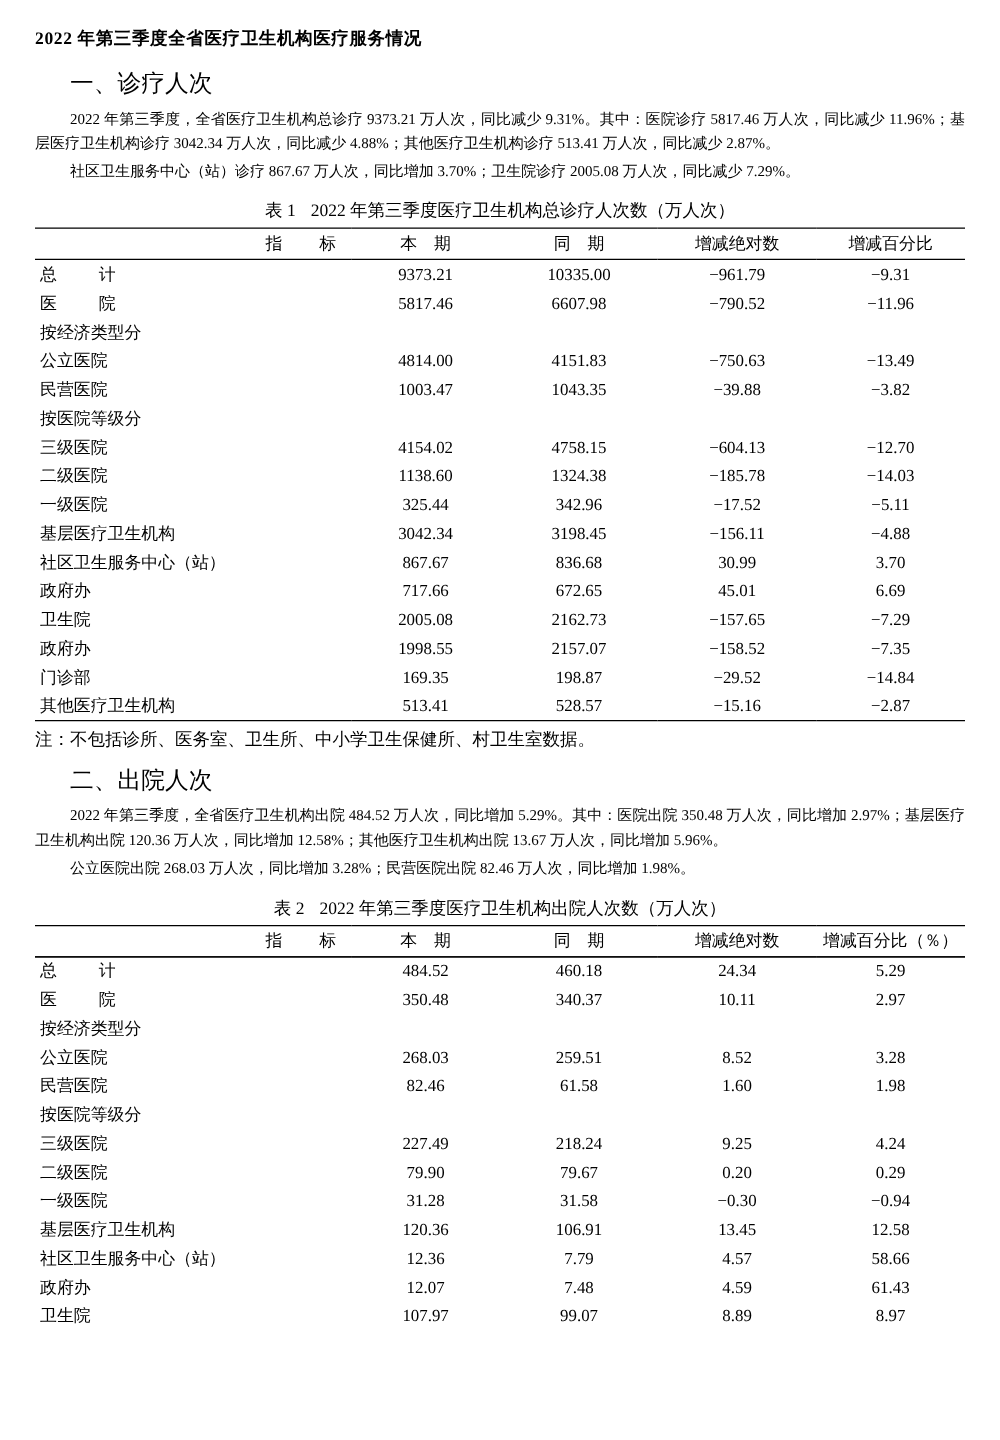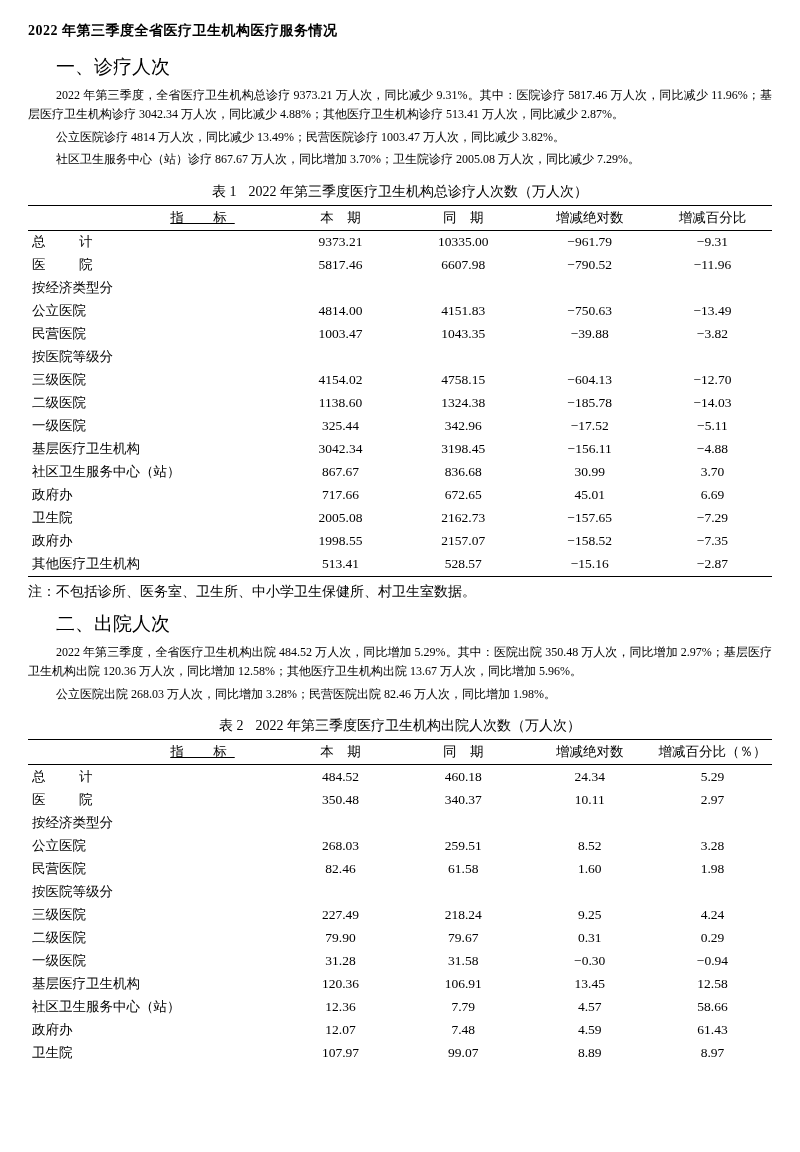--- a/index.html
+++ b/index.html
@@ -57,22 +57,21 @@
   table.data col.c4 { width: 16%; }
   table.data thead th {
     font-weight: normal;
     padding: 3px 4px;
     border-top: 1.6px solid #000;
     border-bottom: 1px solid #000;
   }
   table.data thead th.ind {
     letter-spacing: 8px;
     padding-left: 100px;
-    text-align: center;
-    text-decoration: underline;
+    text-align: right;
   }
   table.data tbody td {
     padding: 2.5px 4px;
     text-align: center;
     white-space: nowrap;
   }
   table.data tbody td.label {
     text-align: left;
   }
   table.data tbody tr.last td {
@@ -89,21 +88,20 @@
 </style>
 </head>
 <body>
 
 <div class="page">
 
   <div class="doc-title">2022 年第三季度全省医疗卫生机构医疗服务情况</div>
 
   <div class="section-heading">一、诊疗人次</div>
   <p class="body-text">2022 年第三季度，全省医疗卫生机构总诊疗 9373.21 万人次，同比减少 9.31%。其中：医院诊疗 5817.46 万人次，同比减少 11.96%；基层医疗卫生机构诊疗 3042.34 万人次，同比减少 4.88%；其他医疗卫生机构诊疗 513.41 万人次，同比减少 2.87%。</p>
-  <p class="body-text">公立医院诊疗 4814 万人次，同比减少 13.49%；民营医院诊疗 1003.47 万人次，同比减少 3.82%。</p>
   <p class="body-text">社区卫生服务中心（站）诊疗 867.67 万人次，同比增加 3.70%；卫生院诊疗 2005.08 万人次，同比减少 7.29%。</p>
 
   <div class="table-caption">
     <span class="cap-num">表 1</span><span>2022 年第三季度医疗卫生机构总诊疗人次数（万人次）</span>
   </div>
 
   <table class="data">
     <colgroup>
         <col class="c0">
         <col class="c1">
@@ -212,20 +210,27 @@
           <td>−157.65</td>
           <td>−7.29</td>
         </tr>
         <tr>
           <td class="label ind3">政府办</td>
           <td>1998.55</td>
           <td>2157.07</td>
           <td>−158.52</td>
           <td>−7.35</td>
         </tr>
+        <tr>
+          <td class="label ind2">门诊部</td>
+          <td>169.35</td>
+          <td>198.87</td>
+          <td>−29.52</td>
+          <td>−14.84</td>
+        </tr>
         <tr class="last">
           <td class="label ind1">其他医疗卫生机构</td>
           <td>513.41</td>
           <td>528.57</td>
           <td>−15.16</td>
           <td>−2.87</td>
         </tr>
       </tbody>
   </table>
 
@@ -303,21 +308,21 @@
           <td class="label ind2">三级医院</td>
           <td>227.49</td>
           <td>218.24</td>
           <td>9.25</td>
           <td>4.24</td>
         </tr>
         <tr>
           <td class="label ind2">二级医院</td>
           <td>79.90</td>
           <td>79.67</td>
-          <td>0.31</td>
+          <td>0.20</td>
           <td>0.29</td>
         </tr>
         <tr>
           <td class="label ind2">一级医院</td>
           <td>31.28</td>
           <td>31.58</td>
           <td>−0.30</td>
           <td>−0.94</td>
         </tr>
         <tr>

